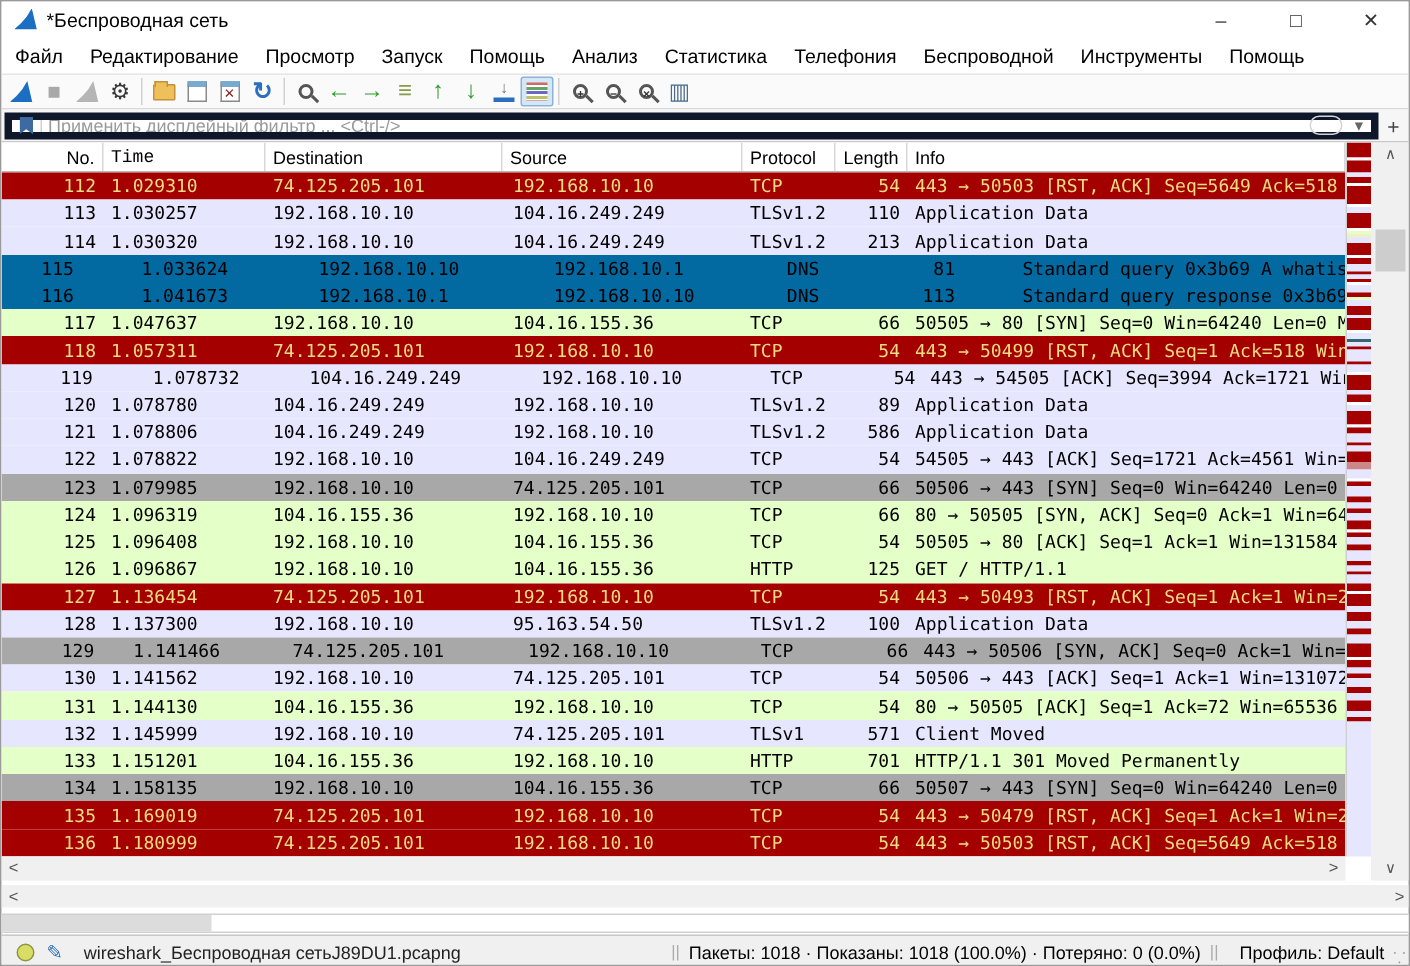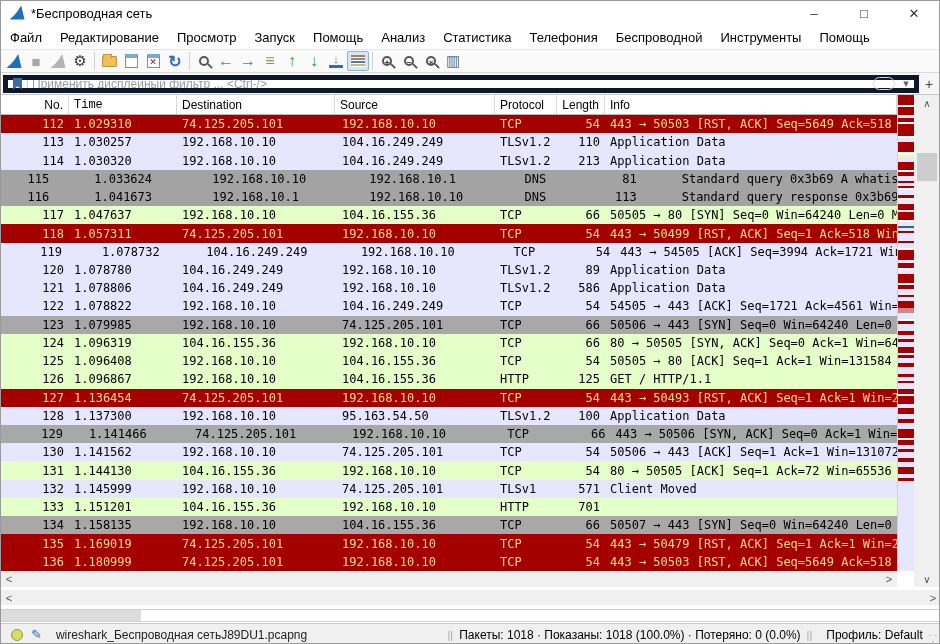--- a/index.html
+++ b/index.html
@@ -67,21 +67,21 @@
     font-family:"DejaVu Sans Mono",monospace;font-size:12px;overflow:hidden;}
   .phead{display:flex;height:20px;background:#fff;border-bottom:1px solid #b8b8b8;
     font-family:"Liberation Sans",sans-serif;font-size:12px;align-items:center;}
   .phead .hcell{height:100%;display:flex;align-items:center;padding:0 5px;
     border-right:1px solid #d8d8d8;overflow:hidden;white-space:nowrap;}
   .prow{display:flex;height:18.24px;align-items:center;white-space:nowrap;}
   .pcell{height:100%;display:flex;align-items:center;padding:0 5px;overflow:hidden;}
   .al-r{justify-content:flex-end;}
   .c-bad{background:#A40000;color:#F2DC82;}
   .c-tcp{background:#E7E6FF;color:#000;}
-  .c-dns{background:#a3a3a3;color:#000;gap:35px;}
+  .c-dns{background:#0369a1;color:#000;gap:35px;}
   .c-http{background:#E4FFC7;color:#000;}
   .c-gray{background:#A8A8A8;color:#000;}
   
   .minimap{position:absolute;left:896px;top:94px;width:17px;height:476px;background:#E7E6FF;
     display:flex;flex-direction:column;overflow:hidden;border-left:1px solid #cfcfcf;}
   .stripe{width:100%;flex:0 0 auto;}
   .vscroll{position:absolute;left:913px;top:94px;width:26px;height:492px;background:#f0f0f0;}
   .varrow{position:absolute;left:0;width:100%;height:16px;display:flex;align-items:center;
     justify-content:center;color:#555;font-size:10px;}
   .vthumb{position:absolute;left:3px;top:58px;width:20px;height:28px;background:#cdcdcd;}
@@ -399,20 +399,21 @@
           <div class="pcell al-r" style="width: 48px;">571</div>
           <div class="pcell" style="width: 292px;">Client Moved</div>
         </div>
         <div class="prow c-http">
           <div class="pcell al-r" style="width: 68px;">133</div>
           <div class="pcell" style="width: 108px;">1.151201</div>
           <div class="pcell" style="width: 160px;">104.16.155.36</div>
           <div class="pcell" style="width: 158px;">192.168.10.10</div>
           <div class="pcell" style="width: 62px;">HTTP</div>
           <div class="pcell al-r" style="width: 48px;">701</div>
+          <div class="pcell" style="width: 292px;">HTTP/1.1 301 Moved Permanently</div>
         </div>
         <div class="prow c-gray">
           <div class="pcell al-r" style="width: 68px;">134</div>
           <div class="pcell" style="width: 108px;">1.158135</div>
           <div class="pcell" style="width: 160px;">192.168.10.10</div>
           <div class="pcell" style="width: 158px;">104.16.155.36</div>
           <div class="pcell" style="width: 62px;">TCP</div>
           <div class="pcell al-r" style="width: 48px;">66</div>
           <div class="pcell" style="width: 292px;">50507 → 443 [SYN] Seq=0 Win=64240 Len=0 M</div>
         </div>

